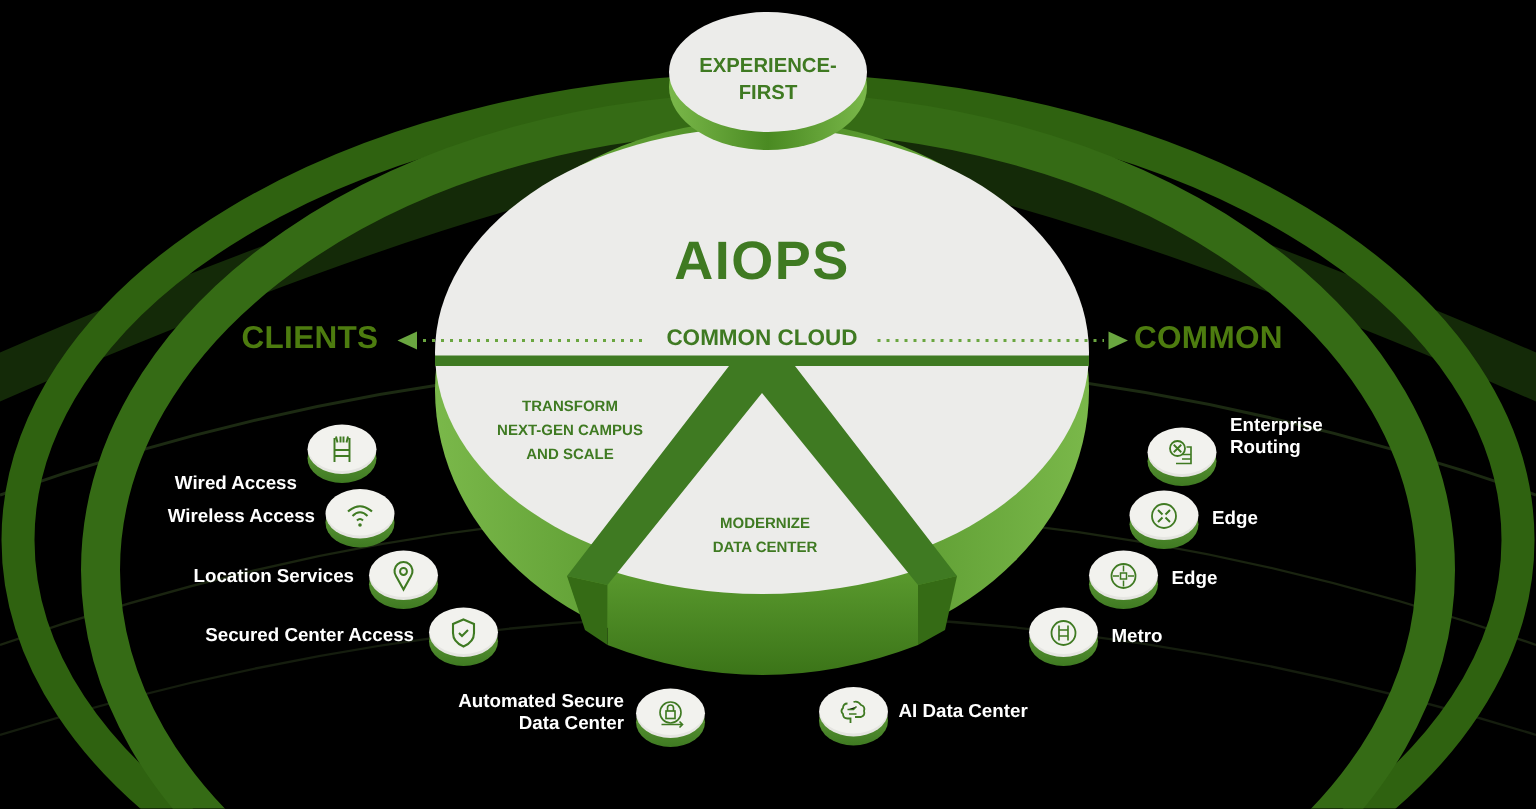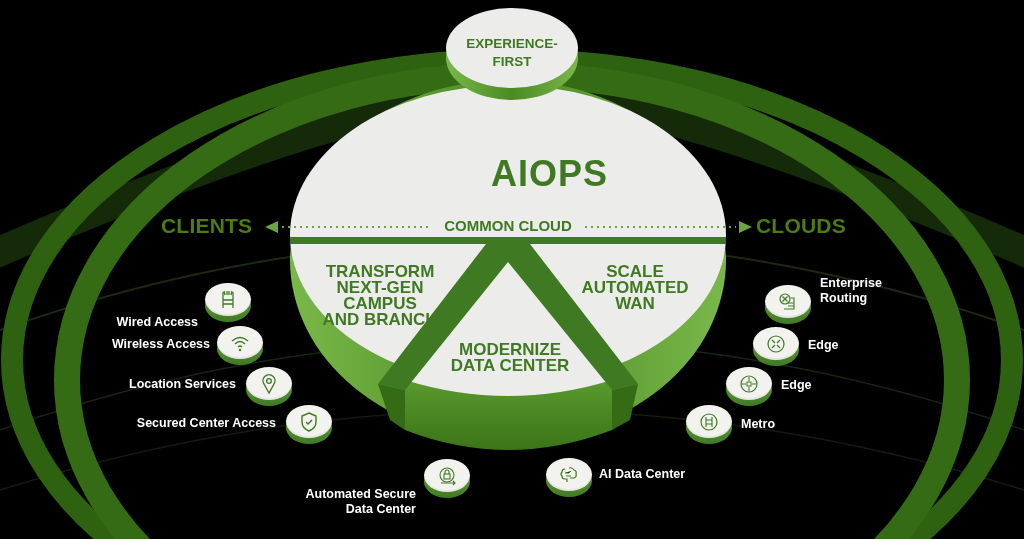--- a/index.html
+++ b/index.html
@@ -1,21 +1,21 @@
 <!DOCTYPE html>
 <html><head>
 <meta charset="utf-8">
 <style>
   html, body { margin:0; padding:0; background:#000; }
   body { width:1024px; height:539px; overflow:hidden; position:relative; font-family:"Liberation Sans", sans-serif; }
   #stage { position:absolute; left:0; top:0; width:1012px; height:539px; }
   .lbl { position:absolute; color:#fff; font-weight:bold; font-family:"Liberation Sans", sans-serif; font-size:12.5px; line-height:15px; white-space:nowrap; }
   .lbl.r { text-align:right; }
   .side-title { position:absolute; color:#4d7c0f; font-weight:bold; font-size:21px; letter-spacing:0.2px; }
-  .seg-text { position:absolute; color:#3f7a22; font-weight:bold; text-align:center; font-size:17px; line-height:16px; }
+  .seg-text { position:absolute; color:#3f7a22; font-weight:bold; text-align:center; font-size:10px; line-height:16px; }
   .chip { position:absolute; width:46px; height:40px; }
   .chip .top { position:absolute; left:0; top:0; width:46px; height:33px; border-radius:50%; background:#f2f2ee; z-index:2; box-shadow: inset 0 -2px 0 rgba(0,0,0,0.05); }
   .chip .side { position:absolute; left:0; top:6px; width:46px; height:33px; border-radius:50%; background:linear-gradient(#6aa640,#3f7a22); z-index:1; }
   .chip svg { position:absolute; left:11px; top:5px; width:24px; height:24px; z-index:3; }
 </style>
 </head>
 <body>
 
 <div id="stage">
 
@@ -66,36 +66,31 @@
 
     <ellipse cx="512" cy="58" rx="66" ry="42" fill="url(#diskSideH)"></ellipse>
     <ellipse cx="512" cy="48" rx="66" ry="40" fill="#ececea"></ellipse>
   </svg>
 
   <div class="seg-text" style="left:446px;top:35px;width:132px;font-size:13.5px;line-height:18px;">
     <div>EXPERIENCE-</div>
     <div>FIRST</div>
   </div>
 
-  <div class="seg-text" style="left:408px;top:152px;width:200px;font-size:36px;line-height:44px;letter-spacing:1px;text-align:right;">AIOPS</div>
+  <div class="seg-text" style="left:408px;top:152px;width:200px;font-size:36px;line-height:44px;letter-spacing:1px;">AIOPS</div>
 
   <div class="seg-text" style="left:430px;top:217px;width:156px;font-size:15px;line-height:18px;">COMMON CLOUD</div>
 
   <div class="side-title" style="left:161px;top:214px;">CLIENTS</div>
-  <div class="side-title" style="left:756px;top:214px;">CLOUDS</div>
+  <div class="side-title" style="left:756px;top:214px;">COMMON</div>
 
   <div class="seg-text" style="left:310px;top:264px;width:140px;">
     <div>TRANSFORM</div>
     <div>NEXT-GEN CAMPUS</div>
-    <div>AND BRANCH</div>
-  </div>
-  <div class="seg-text" style="left:575px;top:264px;width:120px;">
-    <div>SCALE</div>
-    <div>AUTOMATED</div>
-    <div>WAN</div>
+    <div>AND SCALE</div>
   </div>
   <div class="seg-text" style="left:448px;top:342px;width:124px;">
     <div>MODERNIZE</div>
     <div>DATA CENTER</div>
   </div>
 
   <div class="lbl r" style="left:70px;top:295px;width:128px;margin-top:20px;">Wired Access</div>
   <div class="chip" style="left:205px;top:283px;">
     <div class="side"></div>
       <div class="top"></div>
@@ -172,21 +167,21 @@
   <div class="chip" style="left:686px;top:405px;">
     <div class="side"></div>
       <div class="top"></div>
     <svg viewBox="0 0 24 24">
         <circle cx="12" cy="12" r="8" stroke="#3f7a22" stroke-width="1.2" fill="none"></circle>
         <path d="M9 7 L9 17 M15 7 L15 17 M9 10 L15 10 M9 14 L15 14" stroke="#3f7a22" stroke-width="1.1"></path>
       </svg>
   </div>
   <div class="lbl" style="left:741px;top:417px;">Metro</div>
 
-  <div class="lbl r" style="left:290px;top:460px;width:126px;margin-top:27px;">
+  <div class="lbl r" style="left:290px;top:460px;width:126px;">
     <div>Automated Secure</div>
     <div>Data Center</div>
   </div>
   <div class="chip" style="left:424px;top:459px;">
     <div class="side"></div>
       <div class="top"></div>
     <svg viewBox="0 0 24 24">
         <circle cx="12" cy="11" r="7" stroke="#3f7a22" stroke-width="1.1" fill="none"></circle>
         <rect x="9" y="10" width="6" height="5" stroke="#3f7a22" stroke-width="1.1" fill="none"></rect>
         <path d="M10 10 L10 8 A2 2 0 0 1 14 8 L14 10" stroke="#3f7a22" stroke-width="1.1" fill="none"></path>

